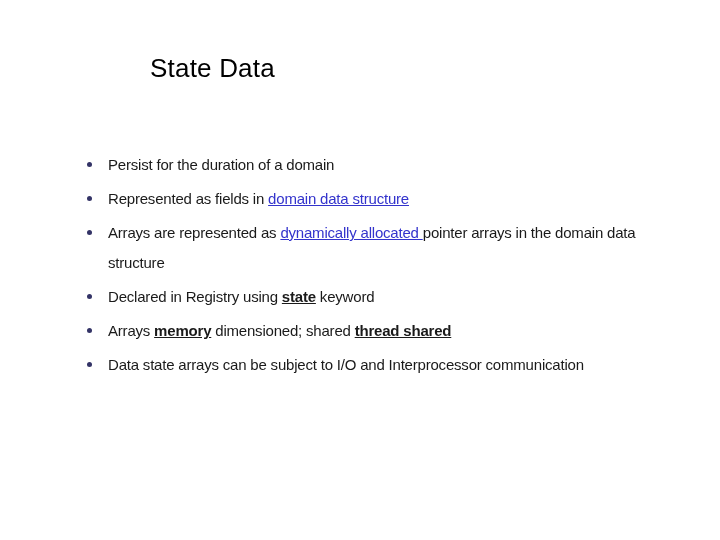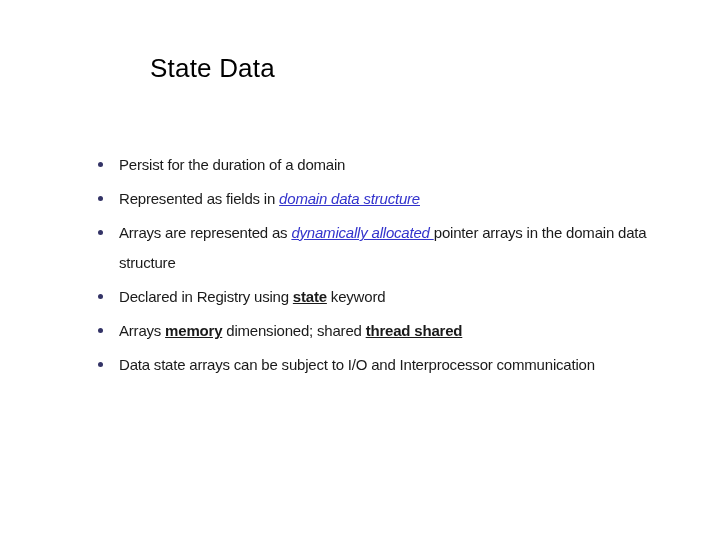--- a/index.html
+++ b/index.html
@@ -22,21 +22,21 @@
     margin: 0;
     font-size: 26px;
     font-weight: 400;
     line-height: 32px;
     color: #000000;
     letter-spacing: 0.2px;
     white-space: nowrap;
   }
   .bullet-list {
     position: absolute;
-    left: 96px;
+    left: 85px;
     top: 150px;
     width: 583px;
   }
   .bullet-row {
     display: flex;
     align-items: flex-start;
     margin-bottom: 4px;
   }
   .dot {
     flex: 0 0 auto;
@@ -57,21 +57,20 @@
     letter-spacing: -0.2px;
   }
   .bullet-text .bold {
     font-weight: 700;
     text-decoration: underline;
   }
   .bullet-text a.link {
     color: var(--link-color, #3333cc);
     text-decoration: underline;
     cursor: pointer;
-    font-style: italic;
   }
 </style>
 </head>
 <body style="background: rgb(255, 255, 255);">
 
 <div class="slide">
   <h1 class="slide-title">State Data</h1>
 
   <div class="bullet-list">
       <div class="bullet-row">

